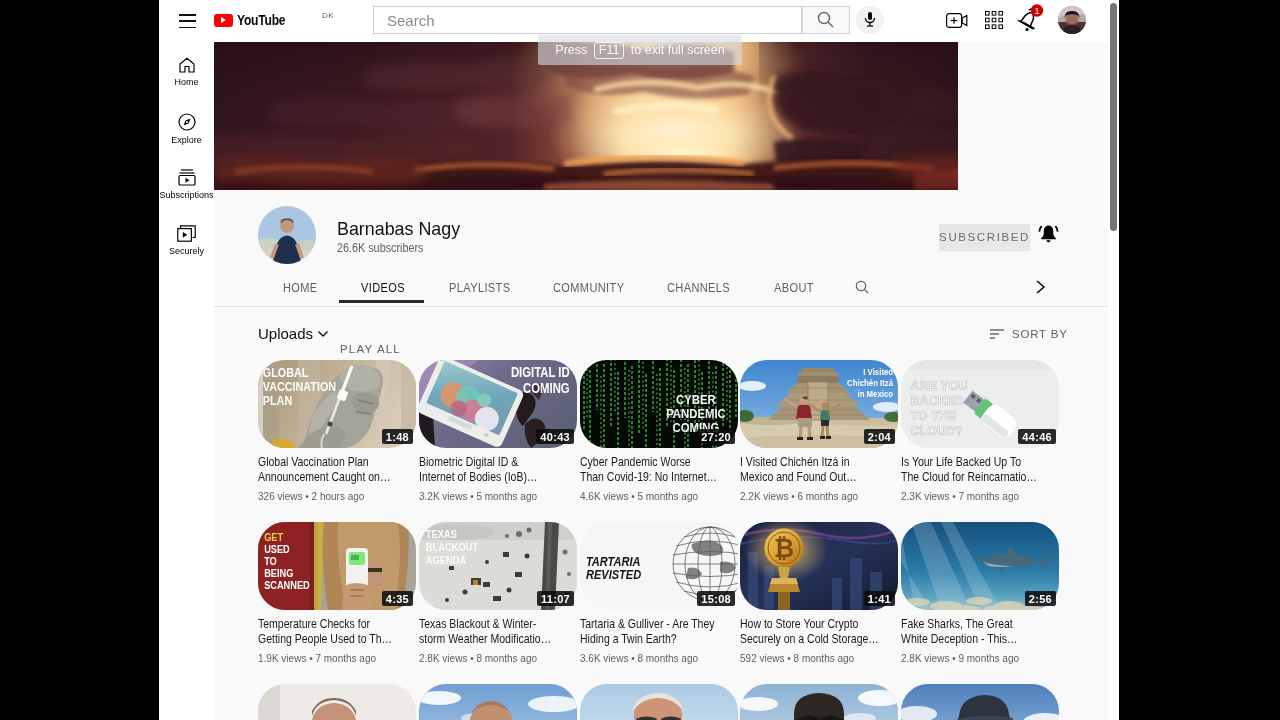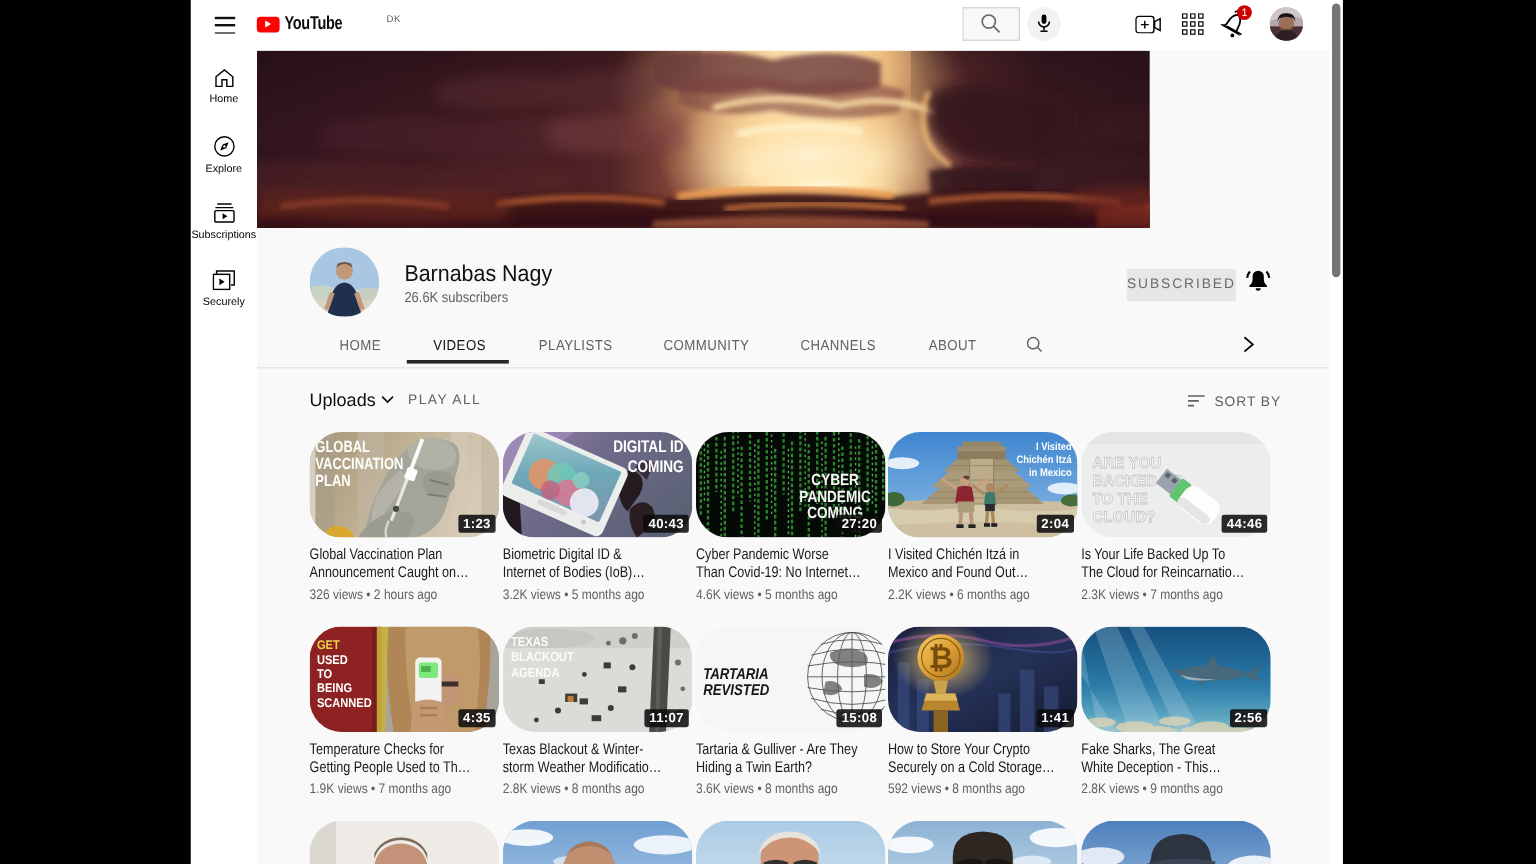--- a/index.html
+++ b/index.html
@@ -46,21 +46,21 @@
 #subbtn { position:absolute; left:725px; top:34px; width:91px; height:27px; background:#e7e7e7; color:#6b6b6b; font-size:11.5px; letter-spacing:1.6px; text-align:center; line-height:27px; border-radius:2px; }
 #cbell { position:absolute; left:823px; top:32px; }
 #tabs { position:absolute; left:0; top:86px; width:894px; height:31px; font-size:12px; color:#606060; letter-spacing:0.4px; }
 .tab { position:absolute; top:5px; transform:scaleX(0.92); transform-origin:0 0; }
 #tabactive { color:#0f0f0f; }
 #tabline { position:absolute; left:125px; top:24px; width:85px; height:3px; background:#282828; }
 
 
 #uprow { position:absolute; left:0; top:266px; width:894px; height:68px; }
 #uploads { position:absolute; left:44px; top:17px; font-size:15px; color:#0f0f0f; }
-#playall { position:absolute; left:126px; top:20px; font-size:11.5px; color:#606060; letter-spacing:1.2px;text-align:center; }
+#playall { position:absolute; left:126px; top:35px; font-size:11.5px; color:#606060; letter-spacing:1.2px;text-align:center; }
 #sortby { position:absolute; left:776px; top:20px; font-size:11.5px; color:#606060; letter-spacing:0.8px; }
 
 
 .card { position:absolute; width:158px; }
 .thumb { position:absolute; left:0; top:0; width:158px; height:88px; overflow:hidden;border-radius:27px; }
 .dur { position:absolute; right:3px; top:69px; background:rgba(12,12,12,0.87); color:#fff; font-size:11px; font-weight:bold; padding:1.5px 4px; border-radius:2px; letter-spacing:0.3px; }
 .vtitle { position:absolute; left:0; top:94px; width:160px; font-size:12.8px; font-weight:normal; color:#1a1a1a; }
 .vtitle div { white-space:nowrap; width:196px; height:14.5px; transform:scaleX(0.82); transform-origin:0 0; }
 .vmeta { position:absolute; left:0; top:130px; width:184px; font-size:11.5px; color:#606060; white-space:nowrap; transform:scaleX(0.87); transform-origin:0 0; }
 svg { display:block; }
@@ -73,20 +73,23 @@
     <div id="burger">
         <div></div>
         <div></div>
         <div></div>
       </div>
     <div id="logo">
       <div id="logobox"></div>
       <div id="logotext">YouTube</div>
       <div id="logodk">DK</div>
     </div>
+    <div id="searchbox">
+        <span>Search</span>
+      </div>
     <div id="searchbtn">
       <svg width="46" height="26" viewBox="0 0 46 26">
           <circle cx="21" cy="11" r="5.5" fill="none" stroke="#666" stroke-width="1.4"></circle>
           <line x1="25" y1="15" x2="30" y2="20" stroke="#666" stroke-width="1.4"></line>
         </svg>
     </div>
     <div id="micwrap">
       <svg width="28" height="28" viewBox="0 0 28 28">
           <rect x="12" y="6" width="4" height="8" rx="2" fill="#030303"></rect>
           <path d="M9.5 12 a4.5 4.5 0 0 0 9 0" fill="none" stroke="#030303" stroke-width="1.3"></path>
@@ -255,20 +258,21 @@
         <path d="M0 118 Q50 110 110 120 Q160 112 210 122 L210 140 Q120 148 40 140 L0 140 Z" fill="#6e2a22" filter="url(#blur5)" opacity="0.6"></path>
       </svg>
       <div id="mysite">My Website
         <svg class="abs" style="left:7px;top:8px" width="12" height="12" viewBox="0 0 13 13">
             <circle cx="6.5" cy="6.5" r="6" fill="#e8eef4"></circle>
             <path d="M6.5 0.5 a6 6 0 0 0 0 12 M6.5 0.5 a6 6 0 0 1 0 12 M6.5 0.5 c-2.4 1.5-2.4 10.5 0 12 M6.5 0.5 c2.4 1.5 2.4 10.5 0 12 M0.5 6.5 h12 M1.3 3.4 h10.4 M1.3 9.6 h10.4" fill="none" stroke="#5a86b4" stroke-width="0.7"></path>
           </svg>
       </div>
     </div>
 
+    <div id="toast">Press <b>F11</b> to exit full screen</div>
 
     <div id="chead">
       <div id="cavatar">
         <svg width="58" height="58" viewBox="0 0 58 58">
           <rect width="58" height="42" fill="#a9c7e2"></rect>
           <rect y="36" width="58" height="22" fill="#d8d2c4"></rect>
           <ellipse cx="10" cy="38" rx="15" ry="6" fill="#c8d2c5"></ellipse>
           <ellipse cx="49" cy="39" rx="13" ry="5" fill="#c6cfc0"></ellipse>
           <circle cx="29" cy="20" r="7" fill="#c2977a"></circle>
           <path d="M22 17.5 Q29 10.5 36 17.5 L34.5 13.5 Q29 11 23.5 13.5 Z" fill="#6e5444"></path>
@@ -351,21 +355,21 @@
           <rect x="80" y="30" width="9" height="10" rx="1.5" fill="#fdfdfb" transform="rotate(20 84 35)"></rect>
           <circle cx="72" cy="64" r="2.6" fill="#4a4a44"></circle>
           <path d="M66 74 Q62 82 64 88" stroke="#d8d8d2" stroke-width="2" fill="none"></path>
           <g font-family="Liberation Sans" font-weight="bold" fill="#fdfdfc" font-size="13.5">
             <text x="6" y="17" transform="scale(0.8,1)" style="transform-origin:0 0">GLOBAL</text>
             <text x="6" y="31" transform="scale(0.8,1)" style="transform-origin:0 0">VACCINATION</text>
             <text x="6" y="45" transform="scale(0.8,1)" style="transform-origin:0 0">PLAN</text>
           </g>
         </svg>
           </div>
-        <div class="dur">1:23</div>
+        <div class="dur">1:48</div>
         <div class="vtitle">
             <div>Global Vaccination Plan</div>
             <div>Announcement Caught on…</div>
           </div>
         <div class="vmeta">326 views • 2 hours ago</div>
       </div>
 
       <div class="card" style="left:205px;top:318px">
         <div class="thumb">
             <svg width="158" height="88" viewBox="0 0 158 88">

